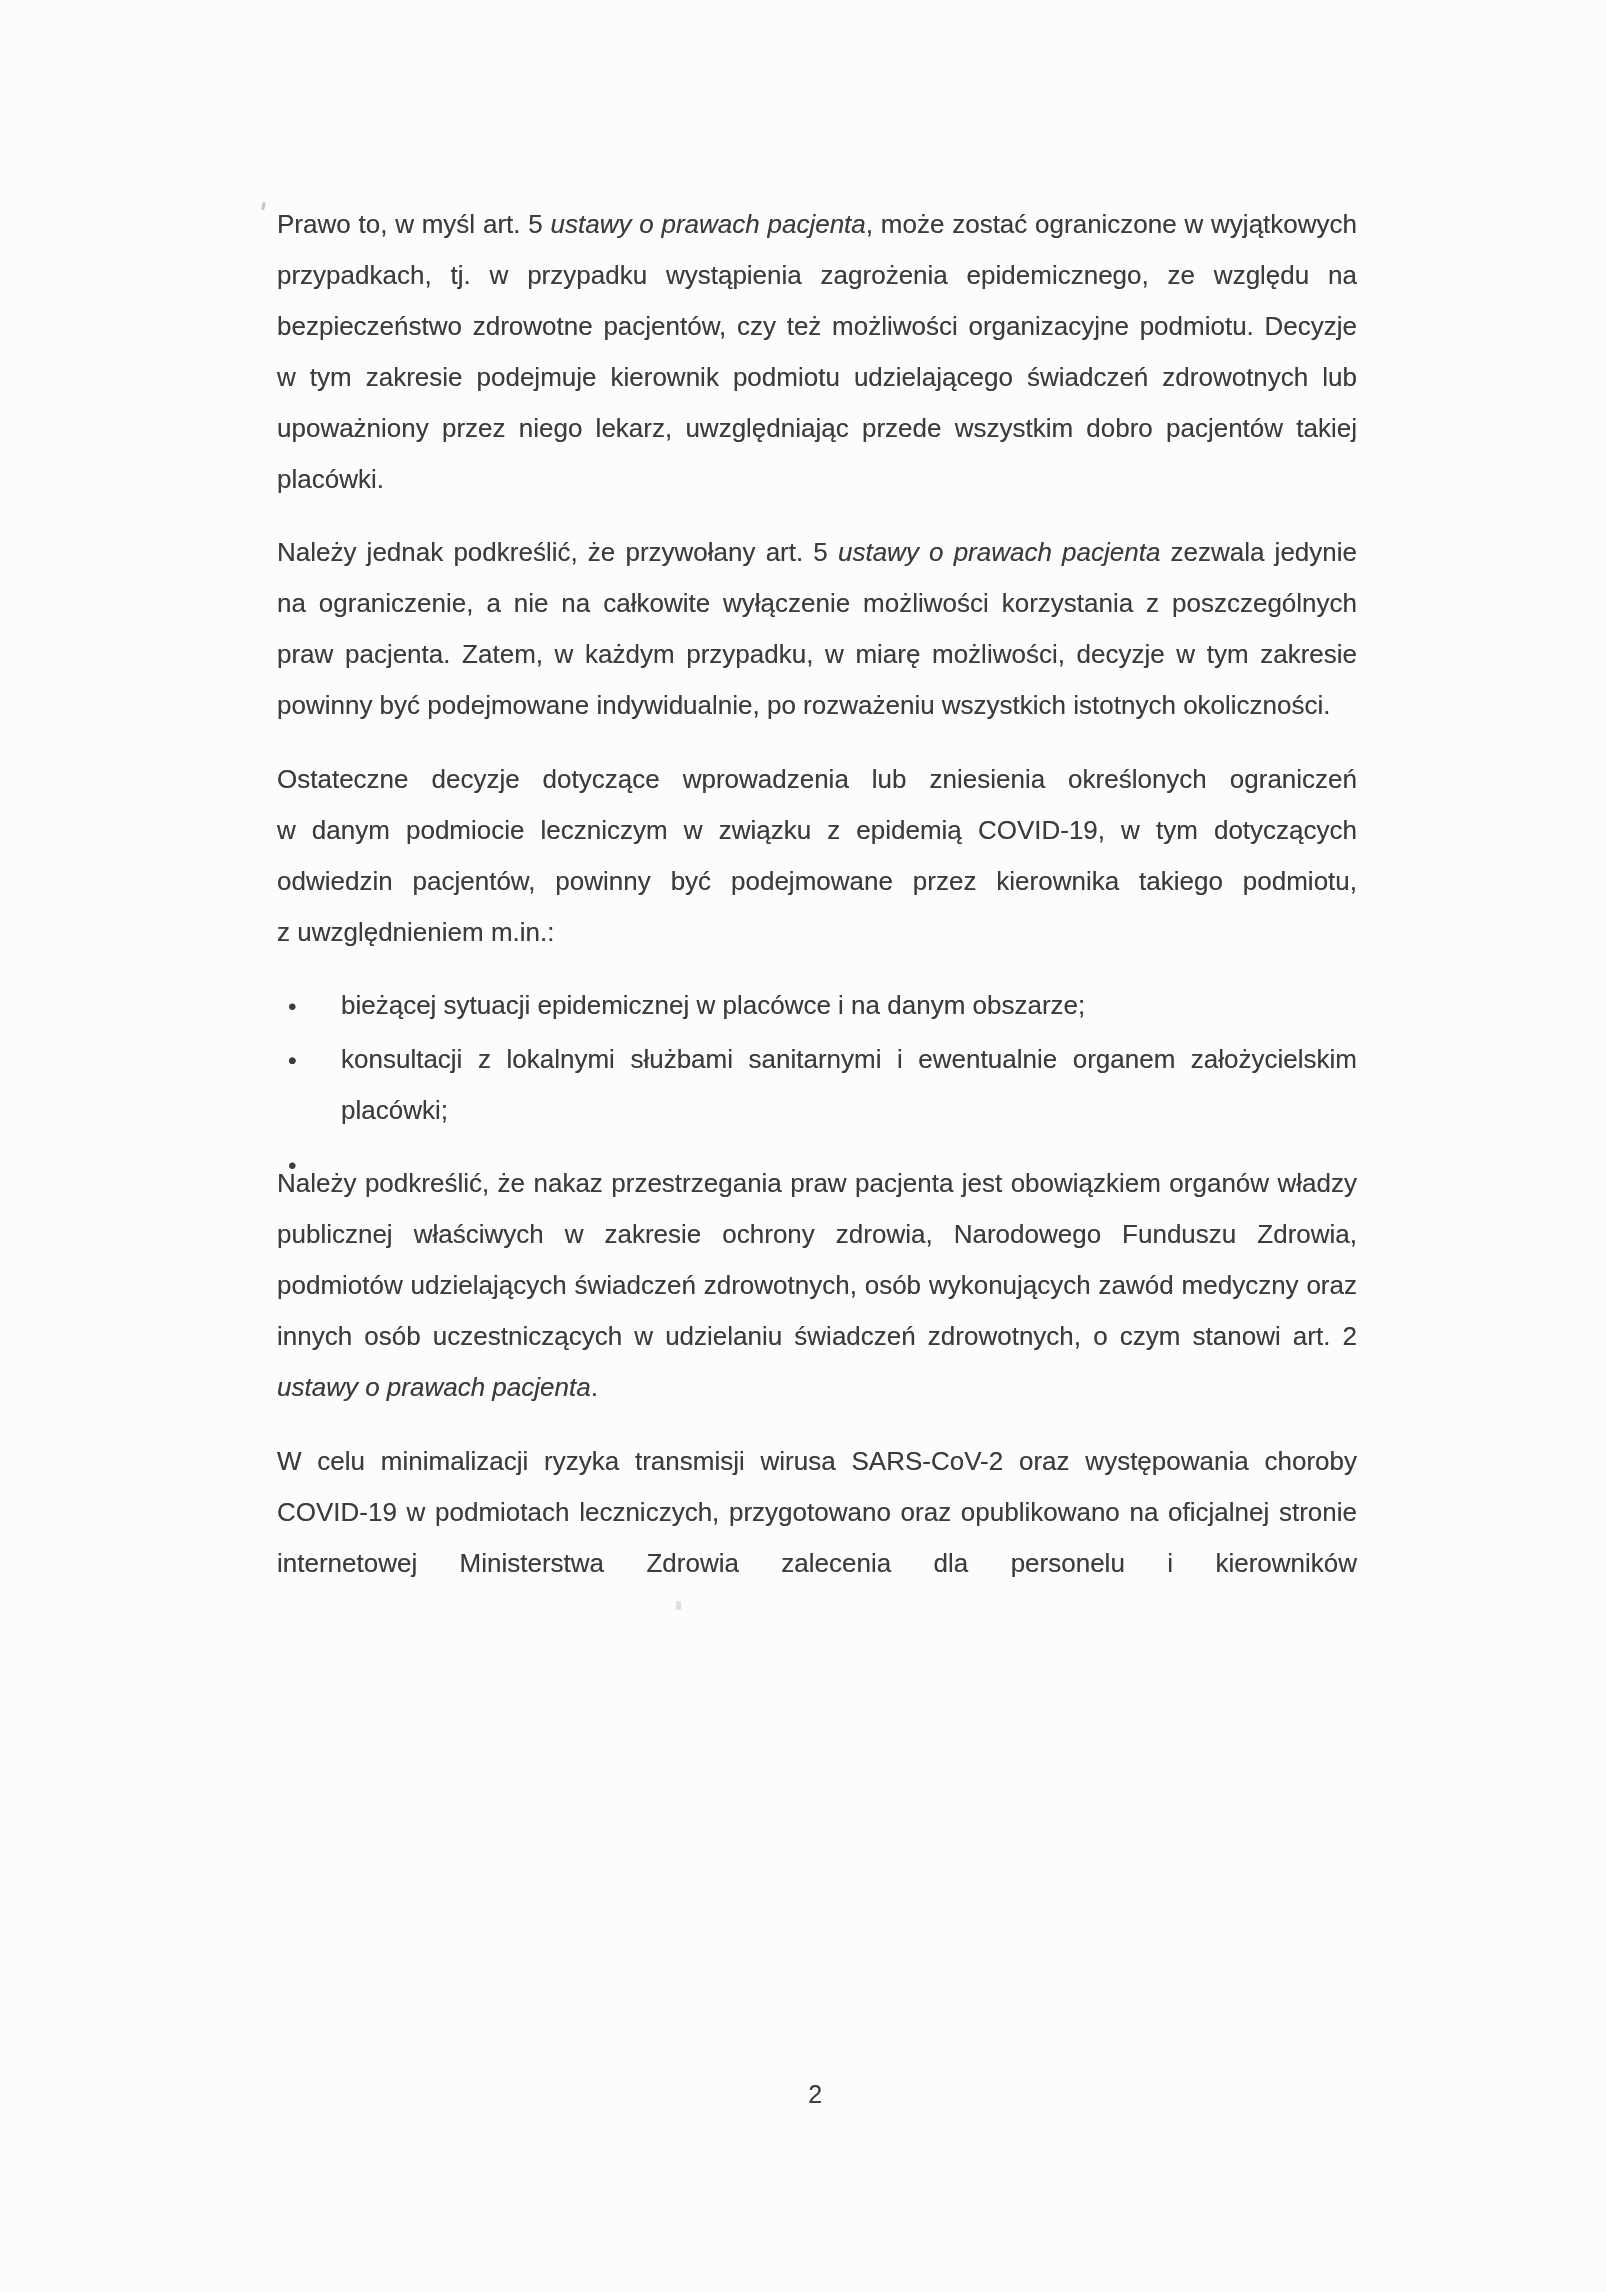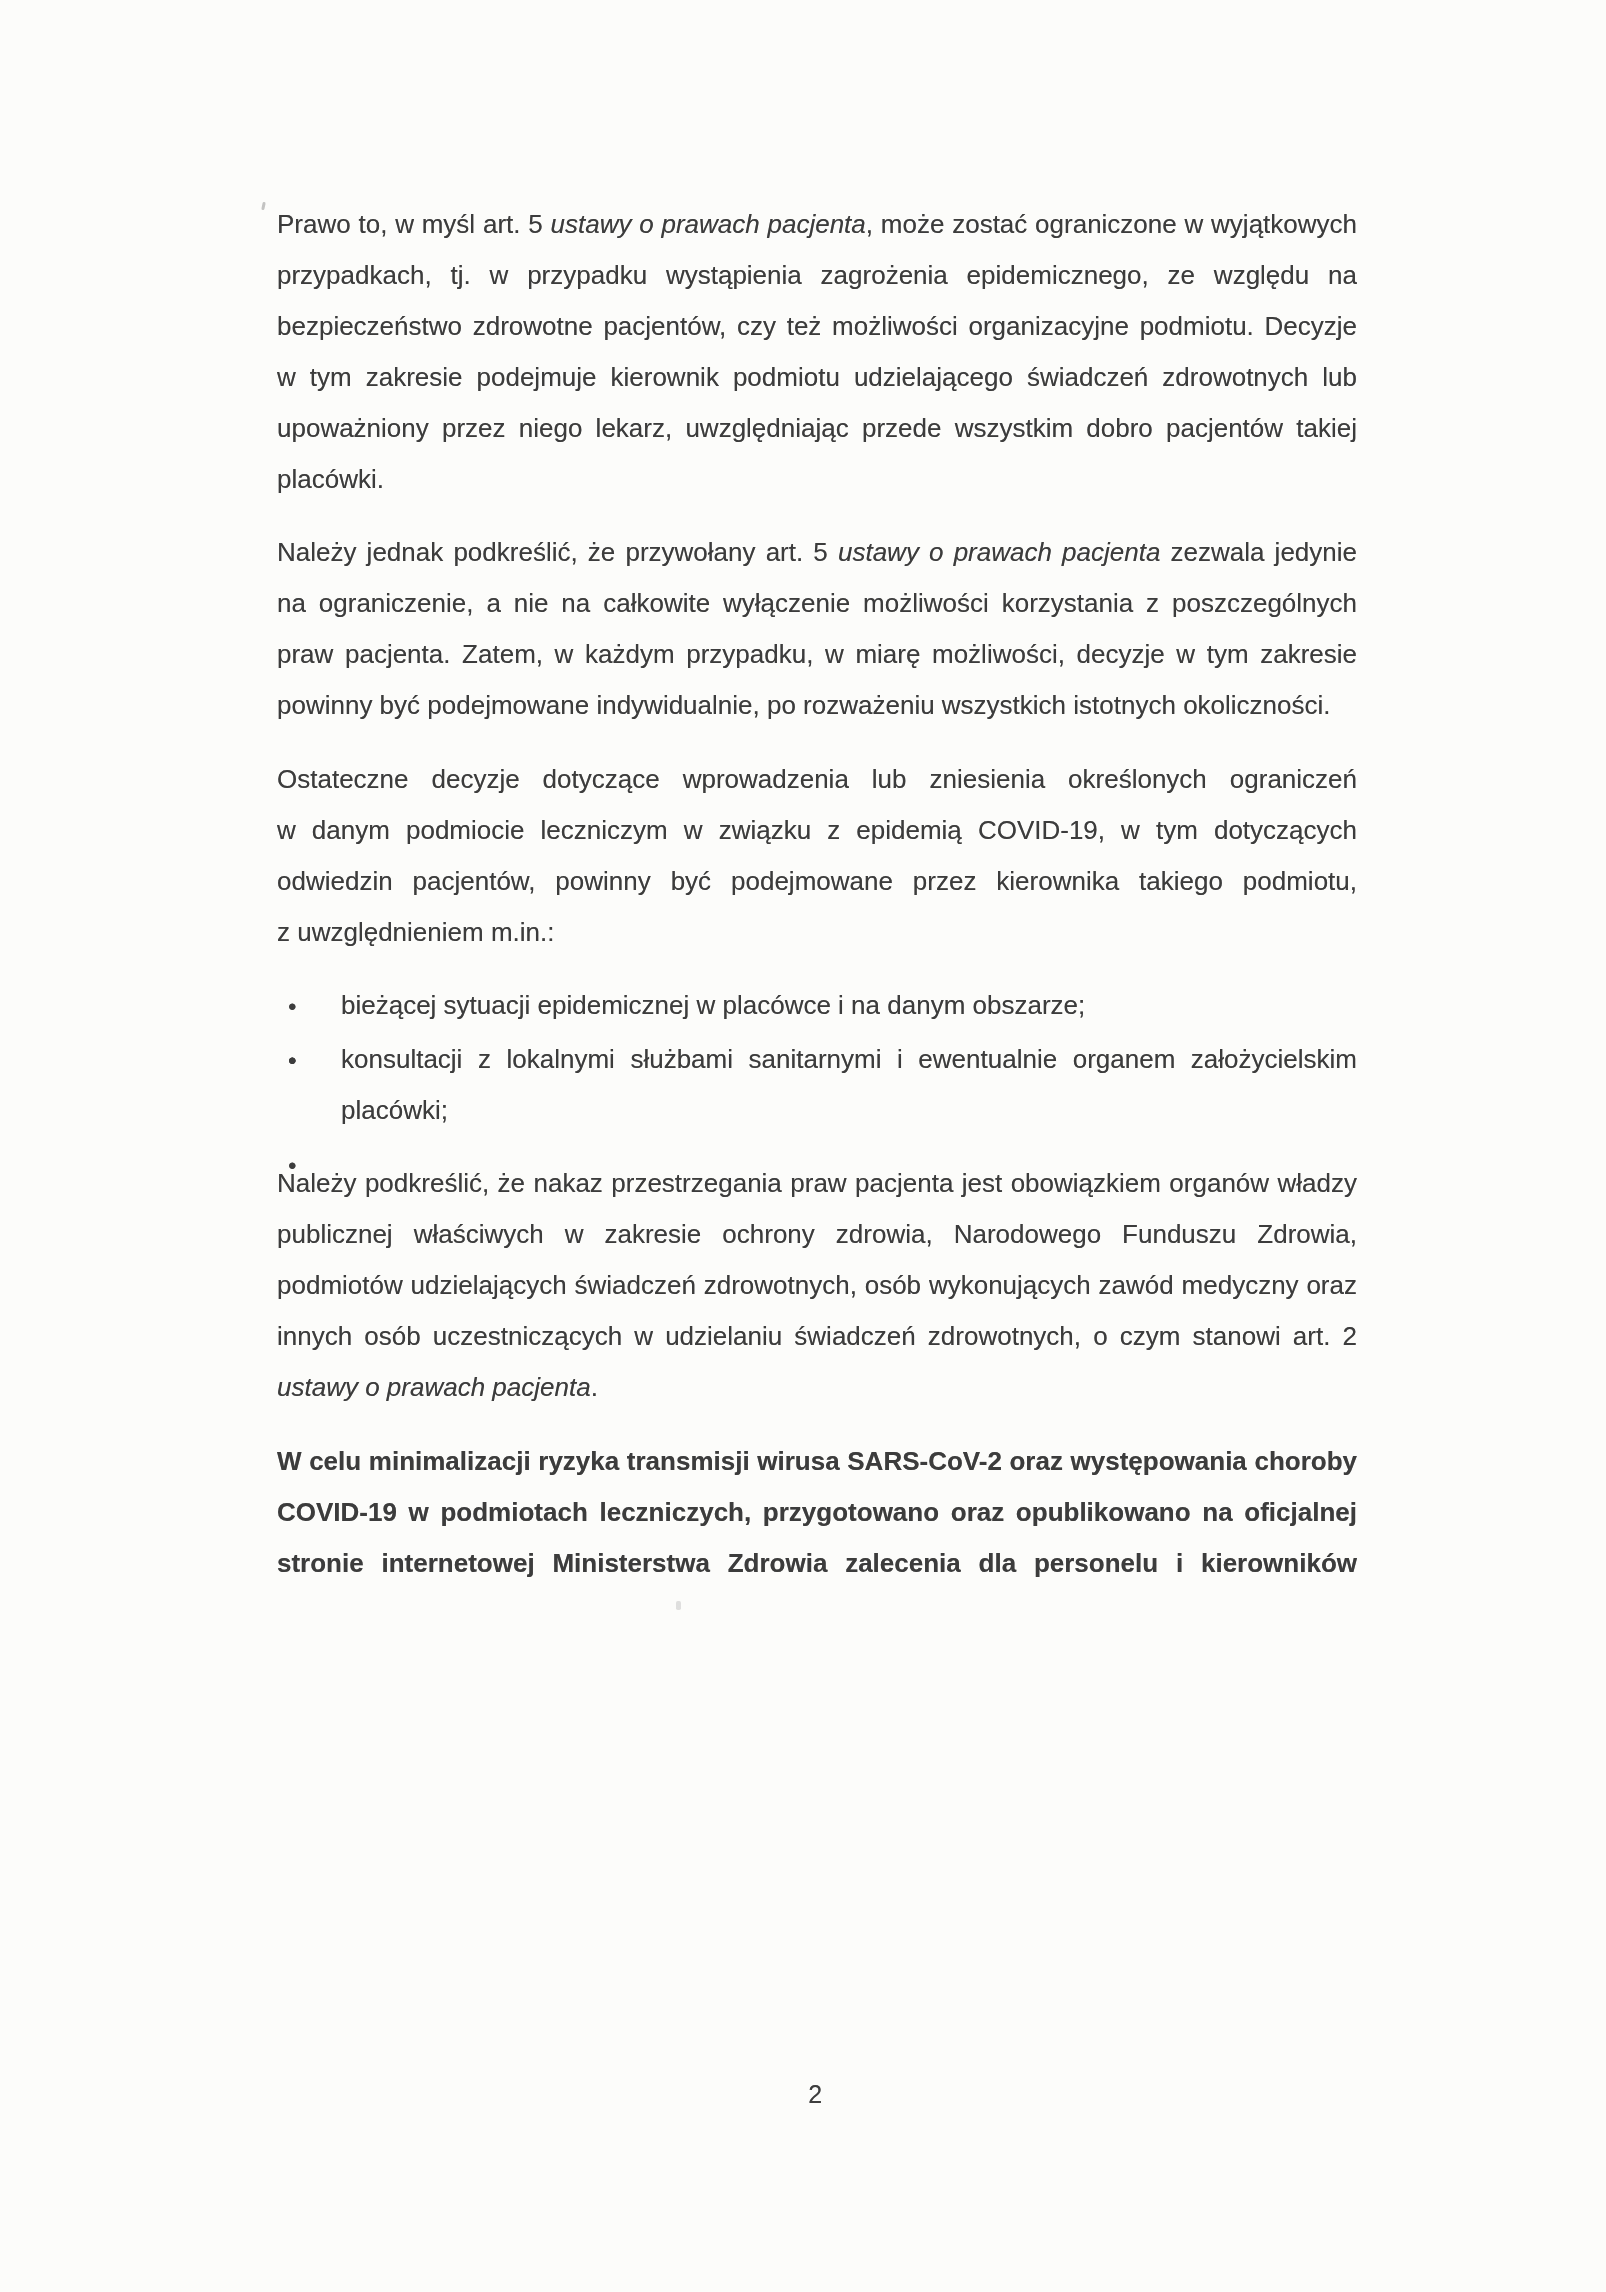--- a/index.html
+++ b/index.html
@@ -17,21 +17,21 @@
     top: 199px;
     width: 1080px;
     font-size: 26px;
     line-height: 51px;
     color: #3c3c3c;
     text-align: justify;
     text-shadow: 0 0 0.5px rgba(70,70,70,0.55);
     margin-left: 37px;
   }
   .content p { margin: 0 0 22.4px 0; }
-  .content p.continued { text-align-last: justify; font-weight: bold; }
+  .content p.continued { text-align-last: justify; }
   .content em { font-style: italic; }
   .bullet-list { margin: 0 0 22.4px 0; }
   .bullet-item {
     position: relative;
     padding-left: 64px;
     margin-bottom: 2.7px;
     text-align: justify;
   }
   .bullet-dot {
     position: absolute;

